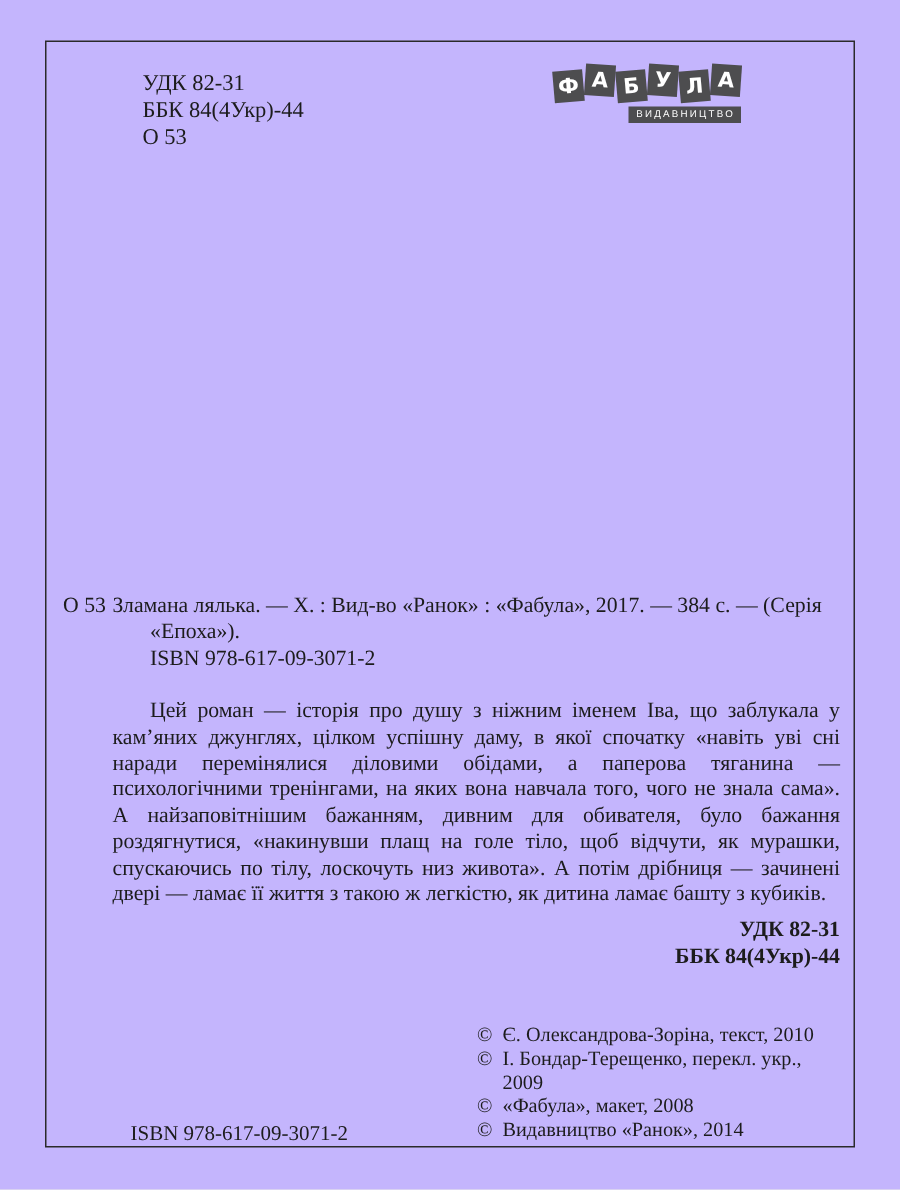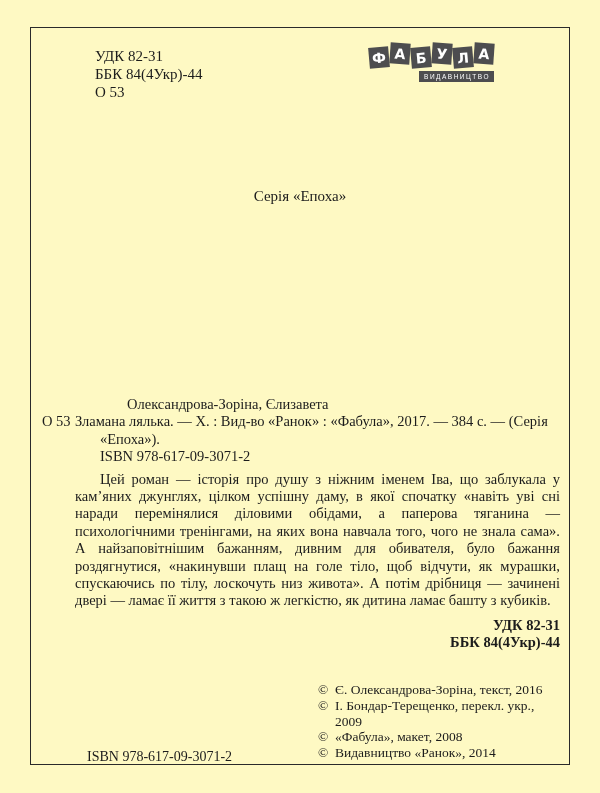--- a/index.html
+++ b/index.html
@@ -1,20 +1,20 @@
 <!DOCTYPE html>
 <html><head>
 <meta charset="utf-8">
 <style>
   html,body { margin:0; padding:0; background:#e9e9e9; }
   .page {
     position:relative;
     width:600px; height:793px;
     margin:0 auto;
-    background:#fef9c3;
+    background:#c4b5fd;
     font-family:"Liberation Serif","DejaVu Serif",serif;
     color:#1c1c1c;
     overflow:hidden;
   }
   .frame {
     position:absolute;
     left:30px; top:27px; right:30px; bottom:28px;
     border:1px solid #2a2a2a;
     pointer-events:none;
   }
@@ -74,21 +74,21 @@
   }
   .bib-code {
     position:absolute;
     left:-33px; top:0;
     text-indent:0;
   }
   .isbn-line { margin-left:25px; }
   .annotation {
     text-align:justify;
     text-indent:25px;
-    margin-top:5px;
+    margin-top:18px;
   }
   .class-right {
     text-align:right;
     font-weight:bold;
     margin-top:7px;
     line-height:17.4px;
   }
   .copyright-block {
     position:absolute;
     left:318px; top:682px;
@@ -122,40 +122,38 @@
       <span class="tile">Ф</span>
       <span class="tile">А</span>
       <span class="tile">Б</span>
       <span class="tile">У</span>
       <span class="tile">Л</span>
       <span class="tile">А</span>
     </div>
     <div class="logo-sub">ВИДАВНИЦТВО</div>
   </div>
 
-  <div class="series">Серія «Епоха»</div>
 
   <div class="bib-section">
-    <div class="author">Олександрова-Зоріна, Єлизавета</div>
     <div class="bib-entry">
       <span class="bib-code">О 53</span>
       <span>Зламана лялька. — Х. : Вид-во «Ранок» : «Фабула», 2017. — 384 с. — (Серія «Епоха»).</span>
     </div>
     <div class="isbn-line">ISBN 978-617-09-3071-2</div>
     <div class="annotation">Цей роман — історія про душу з ніжним іменем Іва, що заблукала у кам’яних джунглях, цілком успішну даму, в якої спочатку «навіть уві сні наради перемінялися діловими обідами, а паперова тяганина — психологічними тренінгами, на яких вона навчала того, чого не знала сама». А найзаповітнішим бажанням, дивним для обивателя, було бажання роздягнутися, «накинувши плащ на голе тіло, щоб відчути, як мурашки, спускаючись по тілу, лоскочуть низ живота». А потім дрібниця — зачинені двері — ламає її життя з такою ж легкістю, як дитина ламає башту з кубиків.</div>
     <div class="class-right">
       <div>УДК 82-31</div>
       <div>ББК 84(4Укр)-44</div>
     </div>
   </div>
 
   <div class="copyright-block">
     <div class="copyright-item">
       <span class="sym">©</span>
-      <span class="txt">Є. Олександрова-Зоріна, текст, 2016</span>
+      <span class="txt">Є. Олександрова-Зоріна, текст, 2010</span>
     </div>
     <div class="copyright-item">
       <span class="sym">©</span>
       <span class="txt">І. Бондар-Терещенко, перекл. укр., 2009</span>
     </div>
     <div class="copyright-item">
       <span class="sym">©</span>
       <span class="txt">«Фабула», макет, 2008</span>
     </div>
     <div class="copyright-item">

